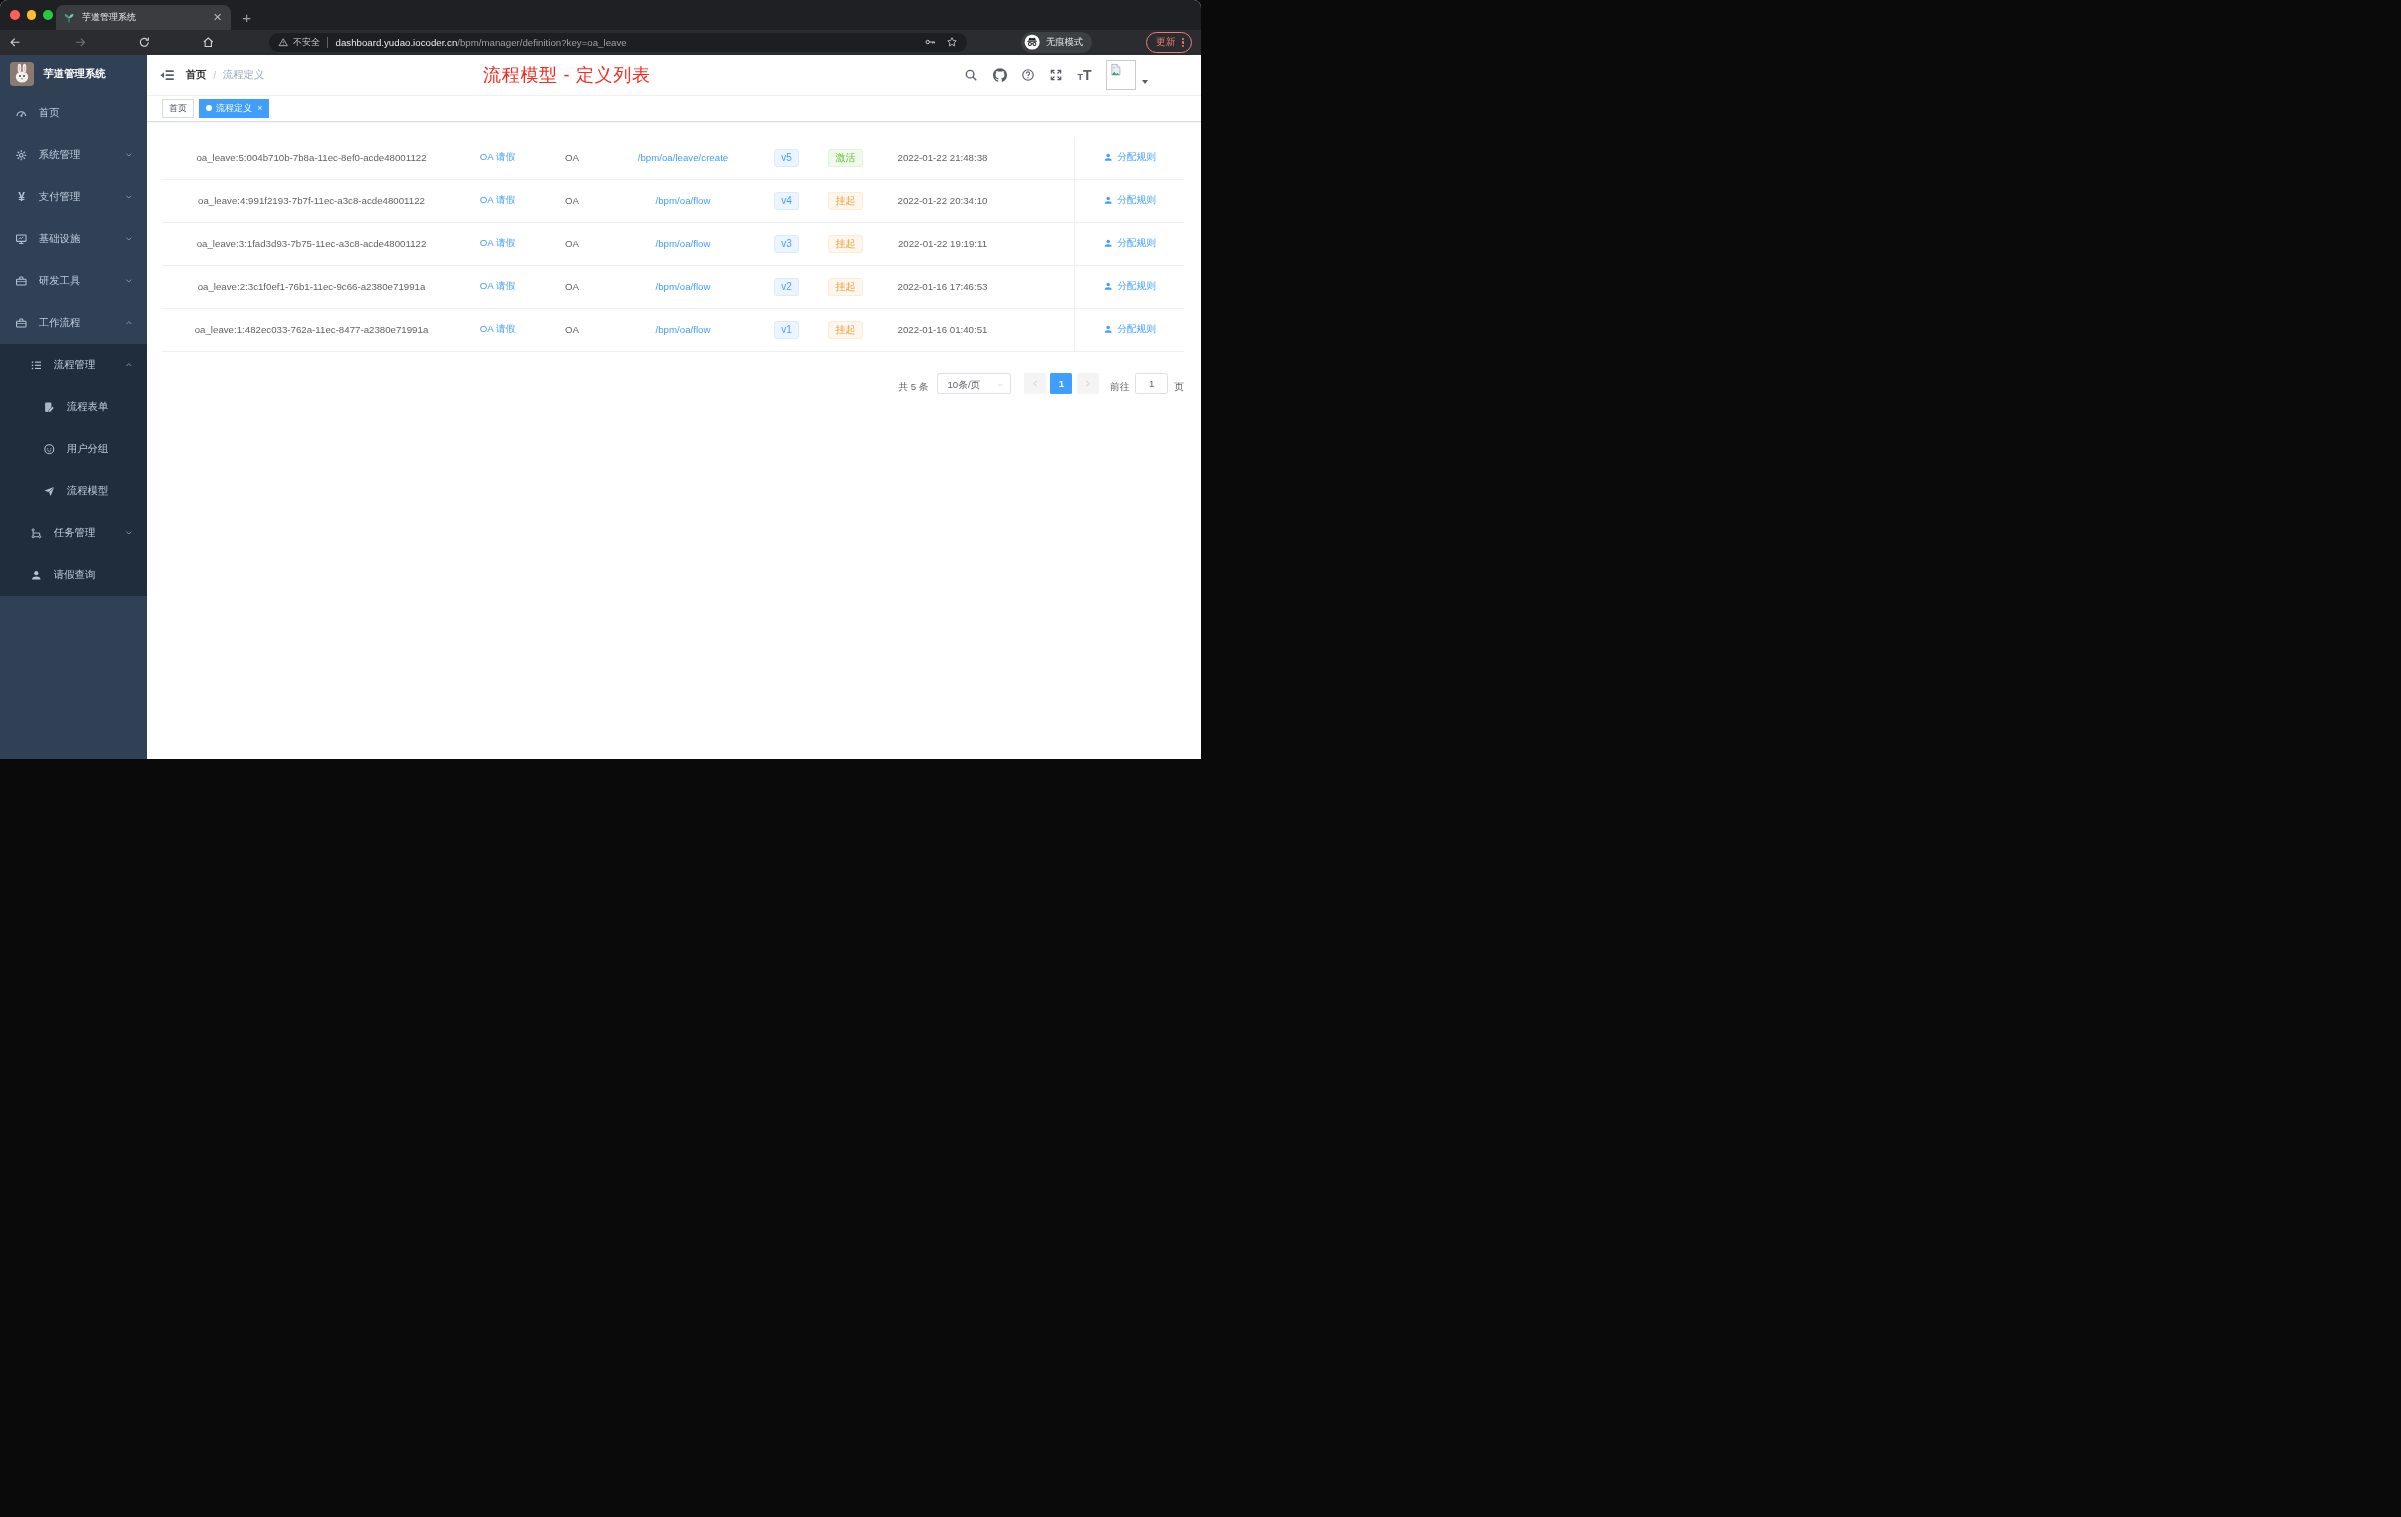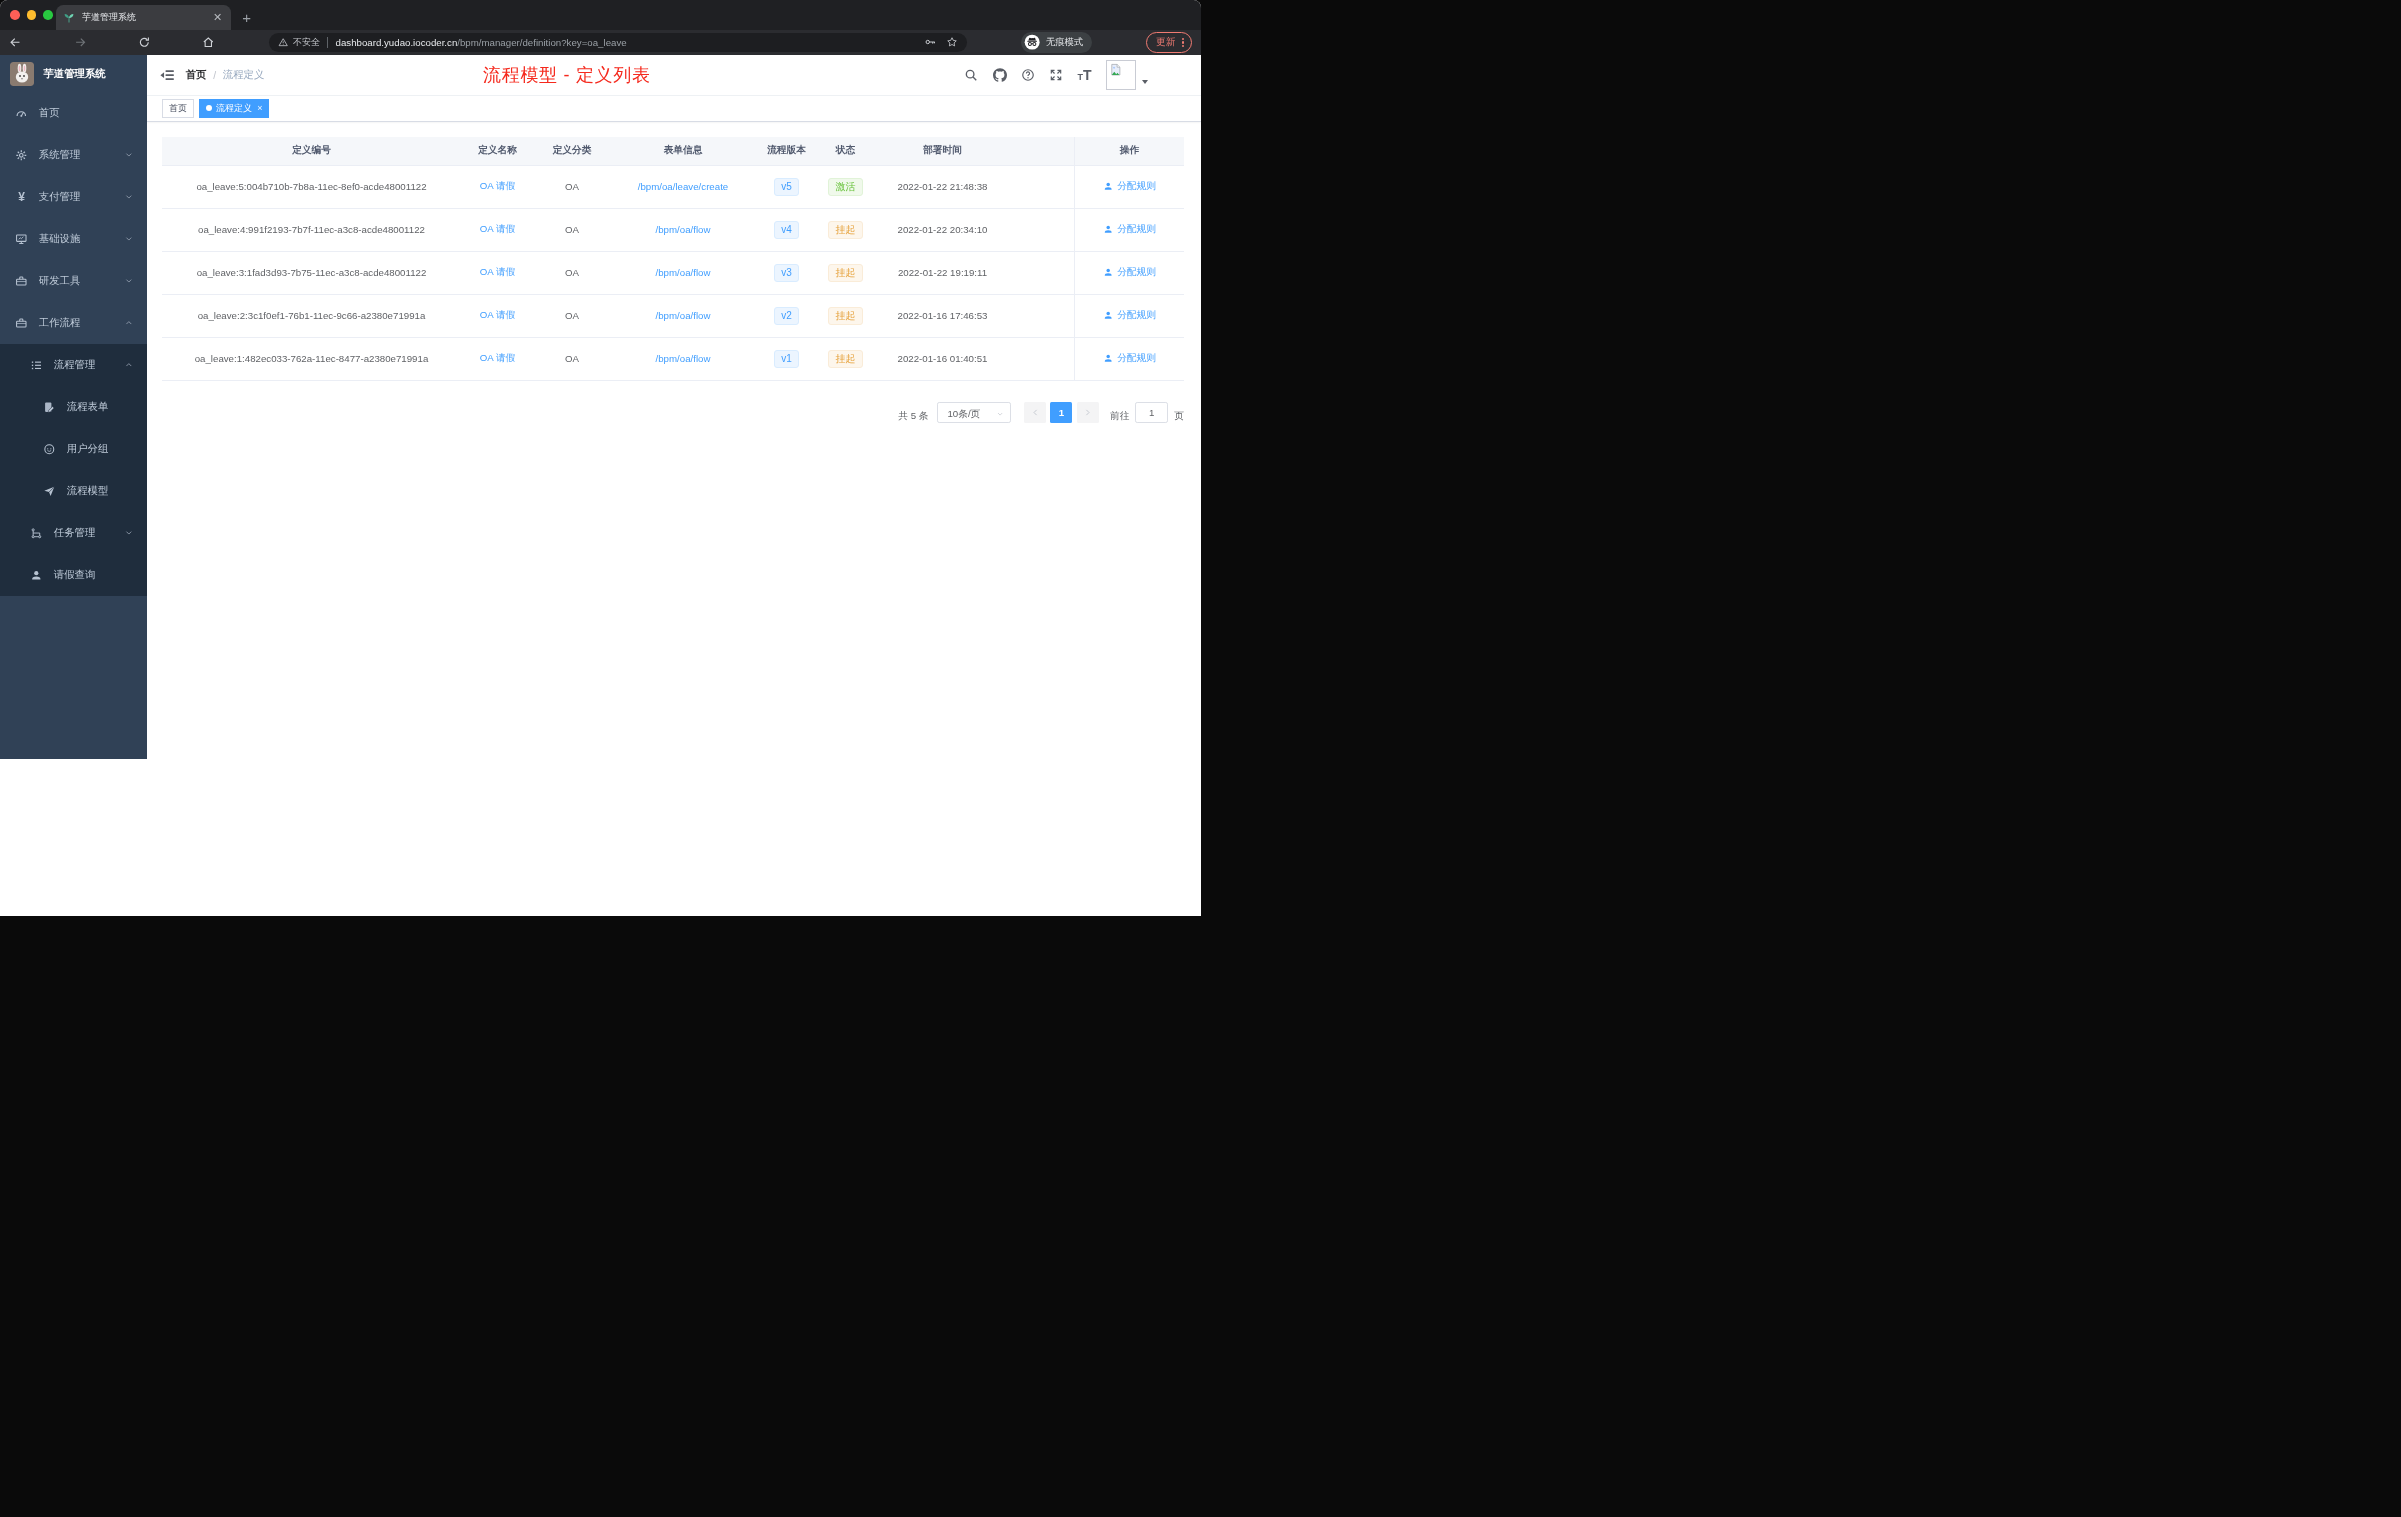--- a/index.html
+++ b/index.html
@@ -1,16 +1,16 @@
 <!DOCTYPE html>
 <html style="font-size:12px"><head>
 <meta charset="utf-8">
 <style>
   html,body{margin:0;padding:0;background:#0a0a0a;font-family:"Liberation Sans","DejaVu Sans",sans-serif;}
-  .stage{position:relative;width:1201px;height:916px;overflow:hidden;border-radius:7.4px 7.4px 0 0;background:#fff;}
+  .stage{position:relative;width:1201px;height:759px;overflow:hidden;border-radius:7.4px 7.4px 0 0;background:#fff;}
 
   
   .tabstrip{height:30px;background:#1f2023;display:flex;align-items:flex-end;position:relative;}
   .traffic{position:absolute;left:10.4px;top:10.4px;display:flex;gap:6.7px;}
   .traffic span{width:9.7px;height:9.7px;border-radius:50%;display:block;}
   .tl-close{background:#ff5f57}.tl-min{background:#febc2e}.tl-zoom{background:#28c840}
   .tab{margin-left:56px;width:175px;height:25px;background:#3b3c40;border-radius:7.4px 7.4px 0 0;display:flex;align-items:center;padding:0 7.4px;box-sizing:border-box;}
   .tab-favicon{width:12px;height:12px;flex:none;}
   .tab-favicon svg{width:12px;height:12px;display:block}
   .tab-title{flex:1;margin-left:6.7px;font-size:9px;color:#e8eaed;white-space:nowrap;overflow:hidden;}
@@ -465,31 +465,20 @@
           </div>
           <div class="tag-item active">
             <span class="tag-dot"></span>
             <span>流程定义</span>
             <span class="tag-close">×</span>
           </div>
         </div>
 
       <div class="content">
         <div class="table">
-          <div class="t-row t-head" id="table-head">
-              <div class="cell w-id">定义编号</div>
-              <div class="cell w-name">定义名称</div>
-              <div class="cell w-cat">定义分类</div>
-              <div class="cell w-form">表单信息</div>
-              <div class="cell w-ver">流程版本</div>
-              <div class="cell w-status">状态</div>
-              <div class="cell w-time">部署时间</div>
-              <div class="cell w-fill"></div>
-              <div class="cell w-action">操作</div>
-            </div>
           <div class="t-body" id="table-body">
               <div class="t-row">
                 <div class="cell w-id">
                   <span>oa_leave:5:004b710b-7b8a-11ec-8ef0-acde48001122</span>
                 </div>
                 <div class="cell w-name">
                   <span class="link">OA 请假</span>
                 </div>
                 <div class="cell w-cat">
                   <span>OA</span>

